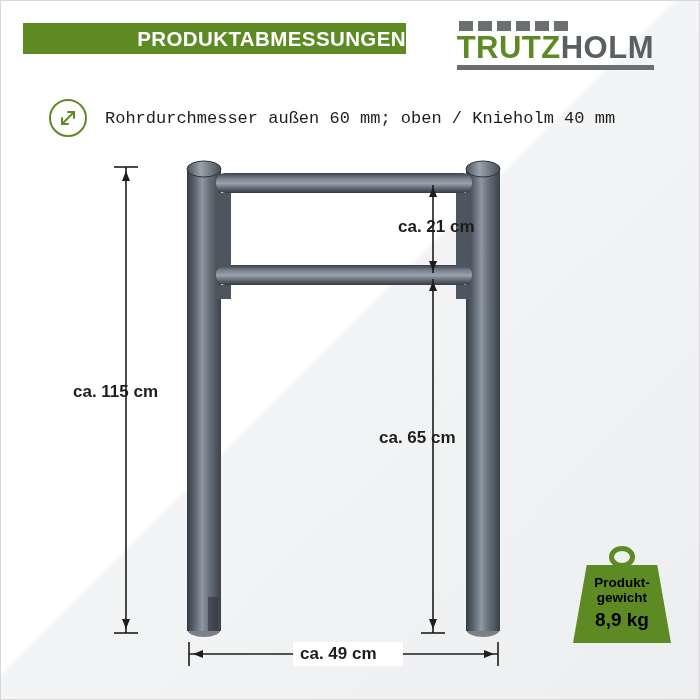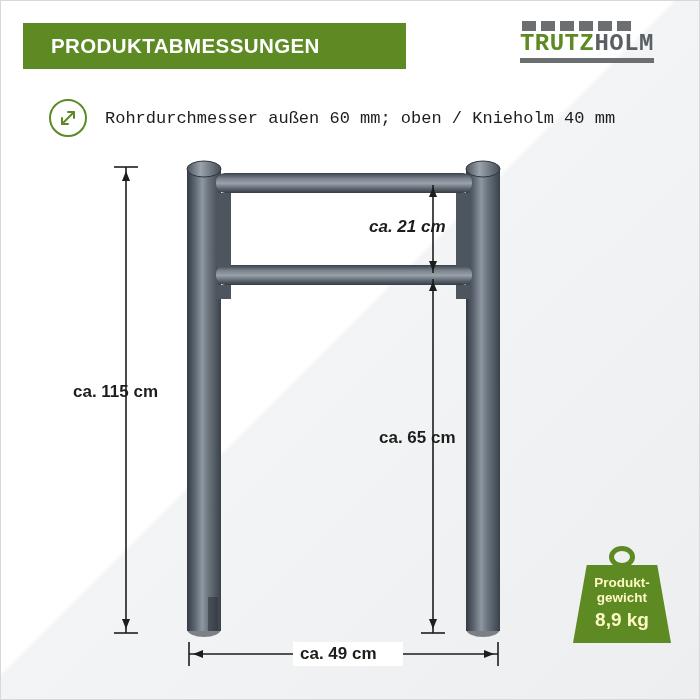--- a/index.html
+++ b/index.html
@@ -26,25 +26,26 @@
     position: absolute;
     left: 0; right: 0; bottom: 0; top: 0;
     background: linear-gradient(to bottom right, #ffffff 0%, #ffffff 48%, #f3f4f6 48.5%, #eceef0 100%);
     z-index: 0;
   }
 
   
   .header-bar {
     position: absolute;
     left: 22px; top: 22px;
-    width: 383px; height: 46px;
+    width: 383px; height: 31px;
     background: #5e8a23;
     display: flex;
     align-items: center;
     z-index: 3;
+    justify-content: flex-end;
   }
   .header-title {
     color: #ffffff;
     font-size: 20.5px;
     font-weight: bold;
     letter-spacing: 0.4px;
     padding-left: 28px;
   }
 
   
@@ -61,26 +62,25 @@
     gap: 5px;
     margin-left: 2px;
     margin-bottom: 1px;
   }
   .logo-crenels i {
     display: block;
     width: 14px; height: 10px;
     background: #6b6f72;
   }
   .logo-text {
-    font-size: 24px;
+    font-size: 31px;
     font-weight: bold;
     letter-spacing: 0.5px;
     line-height: 1;
     white-space: nowrap;
-    font-family: Liberation Mono, monospace;
   }
   .logo-text .t1 { color: #5e8a23; }
   .logo-text .t2 { color: #5a5f63; }
   .logo-underline {
     height: 5px;
     background: #6b6f72;
     width: 100%;
     margin-top: 2px;
   }
 
@@ -119,21 +119,21 @@
   
   .dim {
     position: absolute;
     font-size: 17px;
     font-weight: bold;
     color: #1d1d1b;
     white-space: nowrap;
     z-index: 4;
   }
   .dim-115 { left: 72px; top: 381px; }
-  .dim-21  { left: 368px; top: 216px; font-style: italic; }
+  .dim-21  { left: 397px; top: 216px; }
   .dim-84  { left: 378px; top: 427px; }
   .dim-75  { left: 299px; top: 643px; }
 
   
   .weight-badge {
     position: absolute;
     right: 28px; bottom: 56px;
     width: 98px;
     z-index: 5;
     display: flex;
@@ -142,21 +142,21 @@
   }
   .weight-ring {
     width: 26px; height: 22px;
     border: 5px solid #5e8a23;
     border-radius: 50%;
     margin-bottom: -3px;
   }
   .weight-body {
     width: 98px;
     background: #5e8a23;
-    color: #fef9c3;
+    color: #000000;
     text-align: center;
     padding: 10px 4px 12px 4px;
     clip-path: polygon(14% 0%, 86% 0%, 100% 100%, 0% 100%);
   }
   .weight-label {
     font-size: 13.5px;
     font-weight: bold;
     line-height: 1.15;
   }
   .weight-value {

